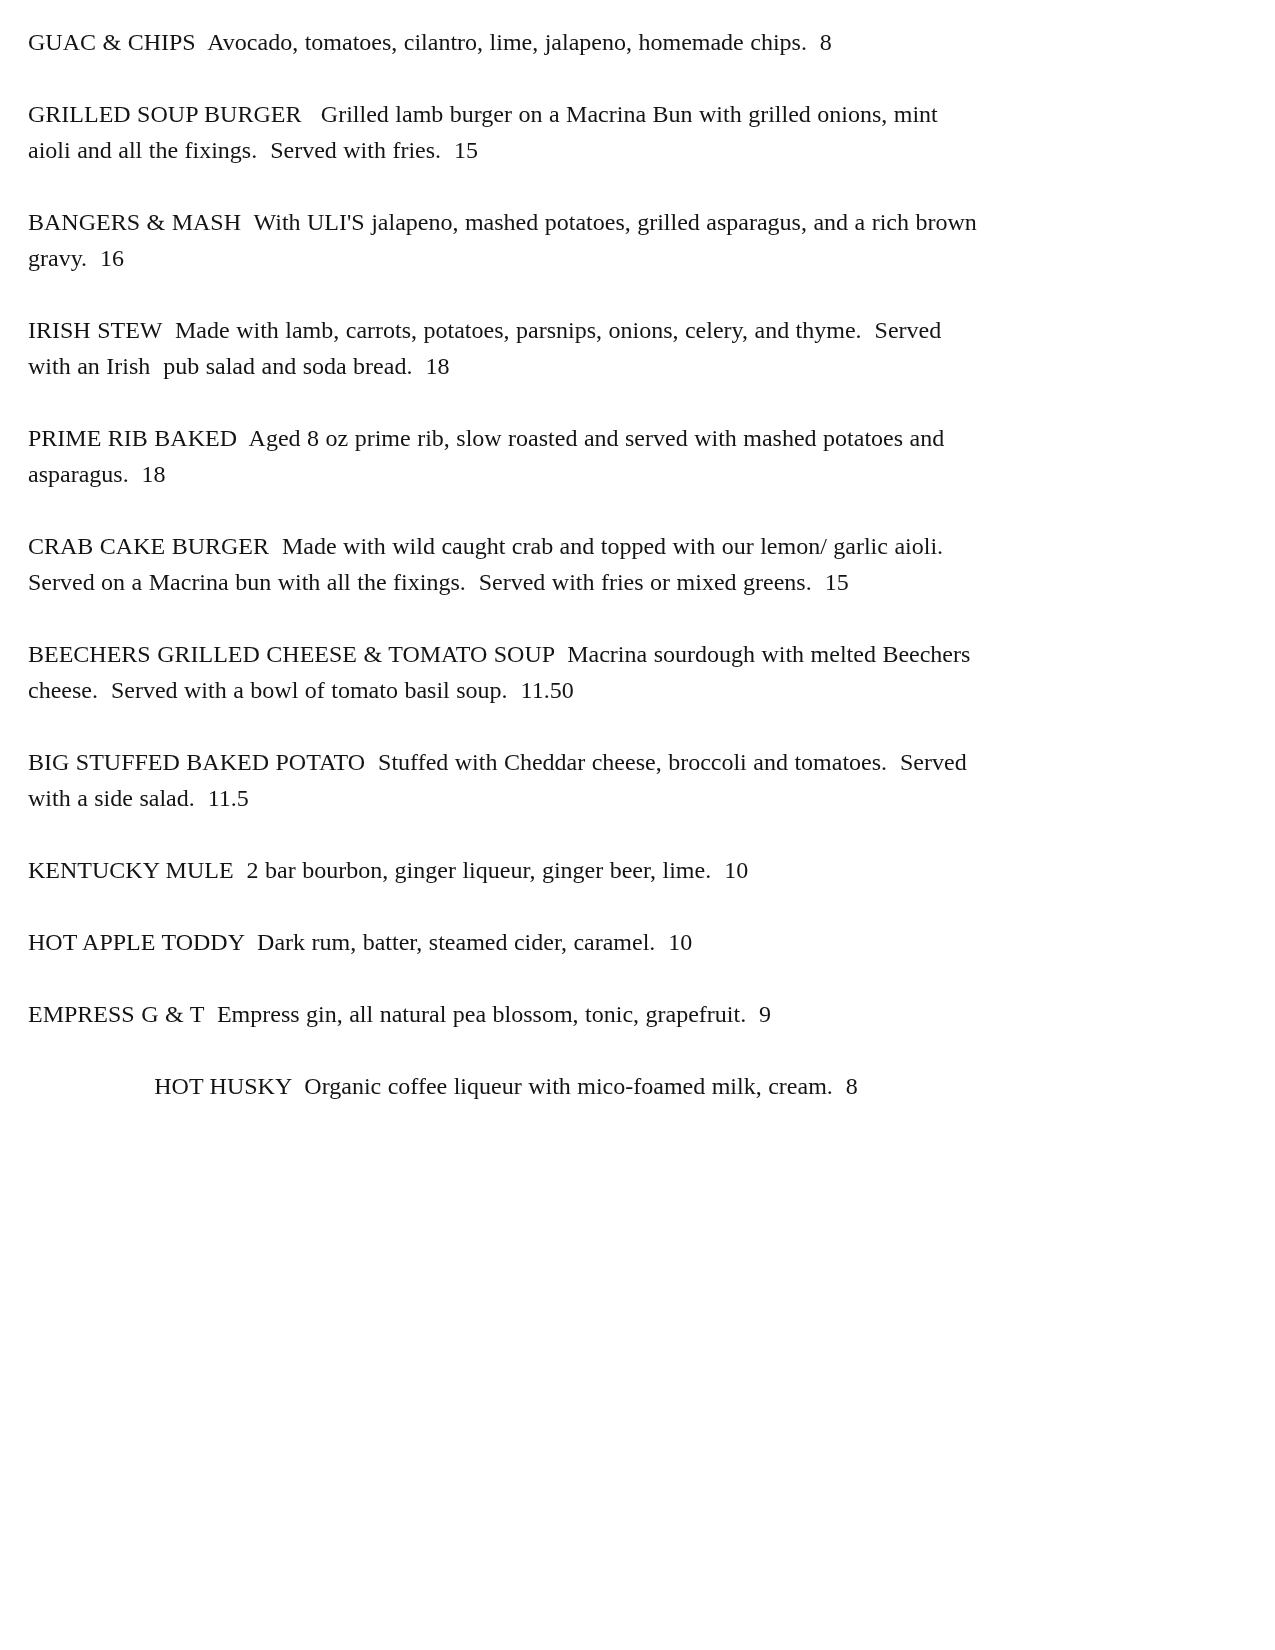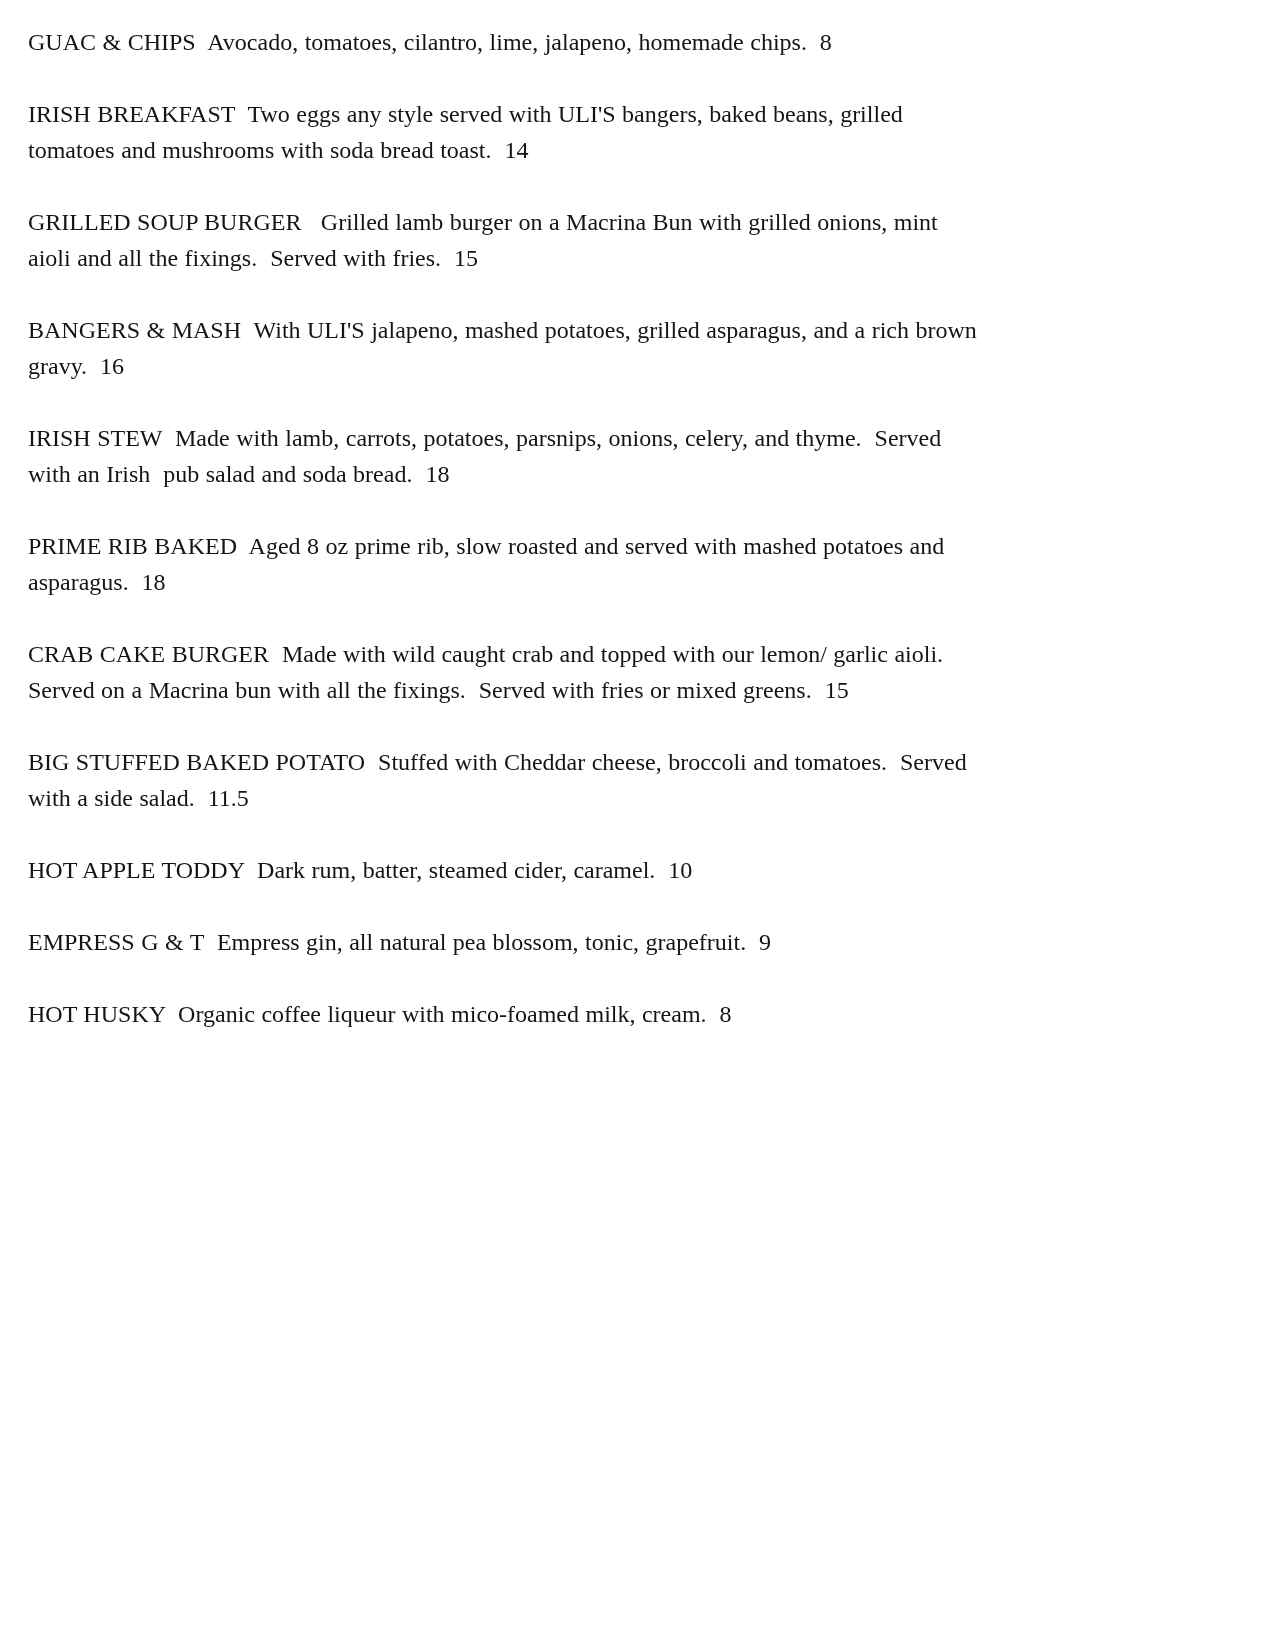--- a/index.html
+++ b/index.html
@@ -18,35 +18,37 @@
     line-height: 1.5;
     color: #141414;
   }
   .menu-item {
     margin: 0 0 36px 0;
     white-space: pre-wrap;       
     word-spacing: 0.02em;
   }
   .menu-item:last-child {
     margin-bottom: 16px;
+    text-align: center;
   }
   .menu-item-name { }
   .menu-item-description { }
   .menu-item-price { }
 </style>
 </head>
 <body>
 
 <div class="page">
   <div>
       <p class="menu-item"><span class="menu-item-name">GUAC &amp; CHIPS</span><span class="menu-item-description">  Avocado, tomatoes, cilantro, lime, jalapeno, homemade chips.</span><span class="menu-item-price">  8</span></p>
-      <p class="menu-item"><span class="menu-item-name">IRISH BREAKFAST</span><span class="menu-item-description">  Two eggs any style served with ULI'S bangers, baked beans, grilled tomatoes and mushrooms with soda bread toast.</span><span class="menu-item-price">  14</span></p>
       <p class="menu-item"><span class="menu-item-name">GRILLED SOUP BURGER</span><span class="menu-item-description">   Grilled lamb burger on a Macrina Bun with grilled onions, mint aioli and all the fixings.  Served with fries.</span><span class="menu-item-price">  15</span></p>
       <p class="menu-item"><span class="menu-item-name">BANGERS &amp; MASH</span><span class="menu-item-description">  With ULI'S jalapeno, mashed potatoes, grilled asparagus, and a rich brown gravy.</span><span class="menu-item-price">  16</span></p>
       <p class="menu-item"><span class="menu-item-name">IRISH STEW</span><span class="menu-item-description">  Made with lamb, carrots, potatoes, parsnips, onions, celery, and thyme.  Served with an Irish  pub salad and soda bread.</span><span class="menu-item-price">  18</span></p>
       <p class="menu-item"><span class="menu-item-name">PRIME RIB BAKED</span><span class="menu-item-description">  Aged 8 oz prime rib, slow roasted and served with mashed potatoes and asparagus.</span><span class="menu-item-price">  18</span></p>
       <p class="menu-item"><span class="menu-item-name">CRAB CAKE BURGER</span><span class="menu-item-description">  Made with wild caught crab and topped with our lemon/ garlic aioli.  Served on a Macrina bun with all the fixings.  Served with fries or mixed greens.</span><span class="menu-item-price">  15</span></p>
+      <p class="menu-item"><span class="menu-item-name">BEECHERS GRILLED CHEESE &amp; TOMATO SOUP</span><span class="menu-item-description">  Macrina sourdough with melted Beechers cheese.  Served with a bowl of tomato basil soup.</span><span class="menu-item-price">  11.50</span></p>
       <p class="menu-item"><span class="menu-item-name">BIG STUFFED BAKED POTATO</span><span class="menu-item-description">  Stuffed with Cheddar cheese, broccoli and tomatoes.  Served with a side salad.</span><span class="menu-item-price">  11.5</span></p>
+      <p class="menu-item"><span class="menu-item-name">KENTUCKY MULE</span><span class="menu-item-description">  2 bar bourbon, ginger liqueur, ginger beer, lime.</span><span class="menu-item-price">  10</span></p>
       <p class="menu-item"><span class="menu-item-name">HOT APPLE TODDY</span><span class="menu-item-description">  Dark rum, batter, steamed cider, caramel.</span><span class="menu-item-price">  10</span></p>
       <p class="menu-item"><span class="menu-item-name">EMPRESS G &amp; T</span><span class="menu-item-description">  Empress gin, all natural pea blossom, tonic, grapefruit.</span><span class="menu-item-price">  9</span></p>
       <p class="menu-item"><span class="menu-item-name">HOT HUSKY</span><span class="menu-item-description">  Organic coffee liqueur with mico-foamed milk, cream.</span><span class="menu-item-price">  8</span></p>
     </div>
 </div>
 
 </body></html>

